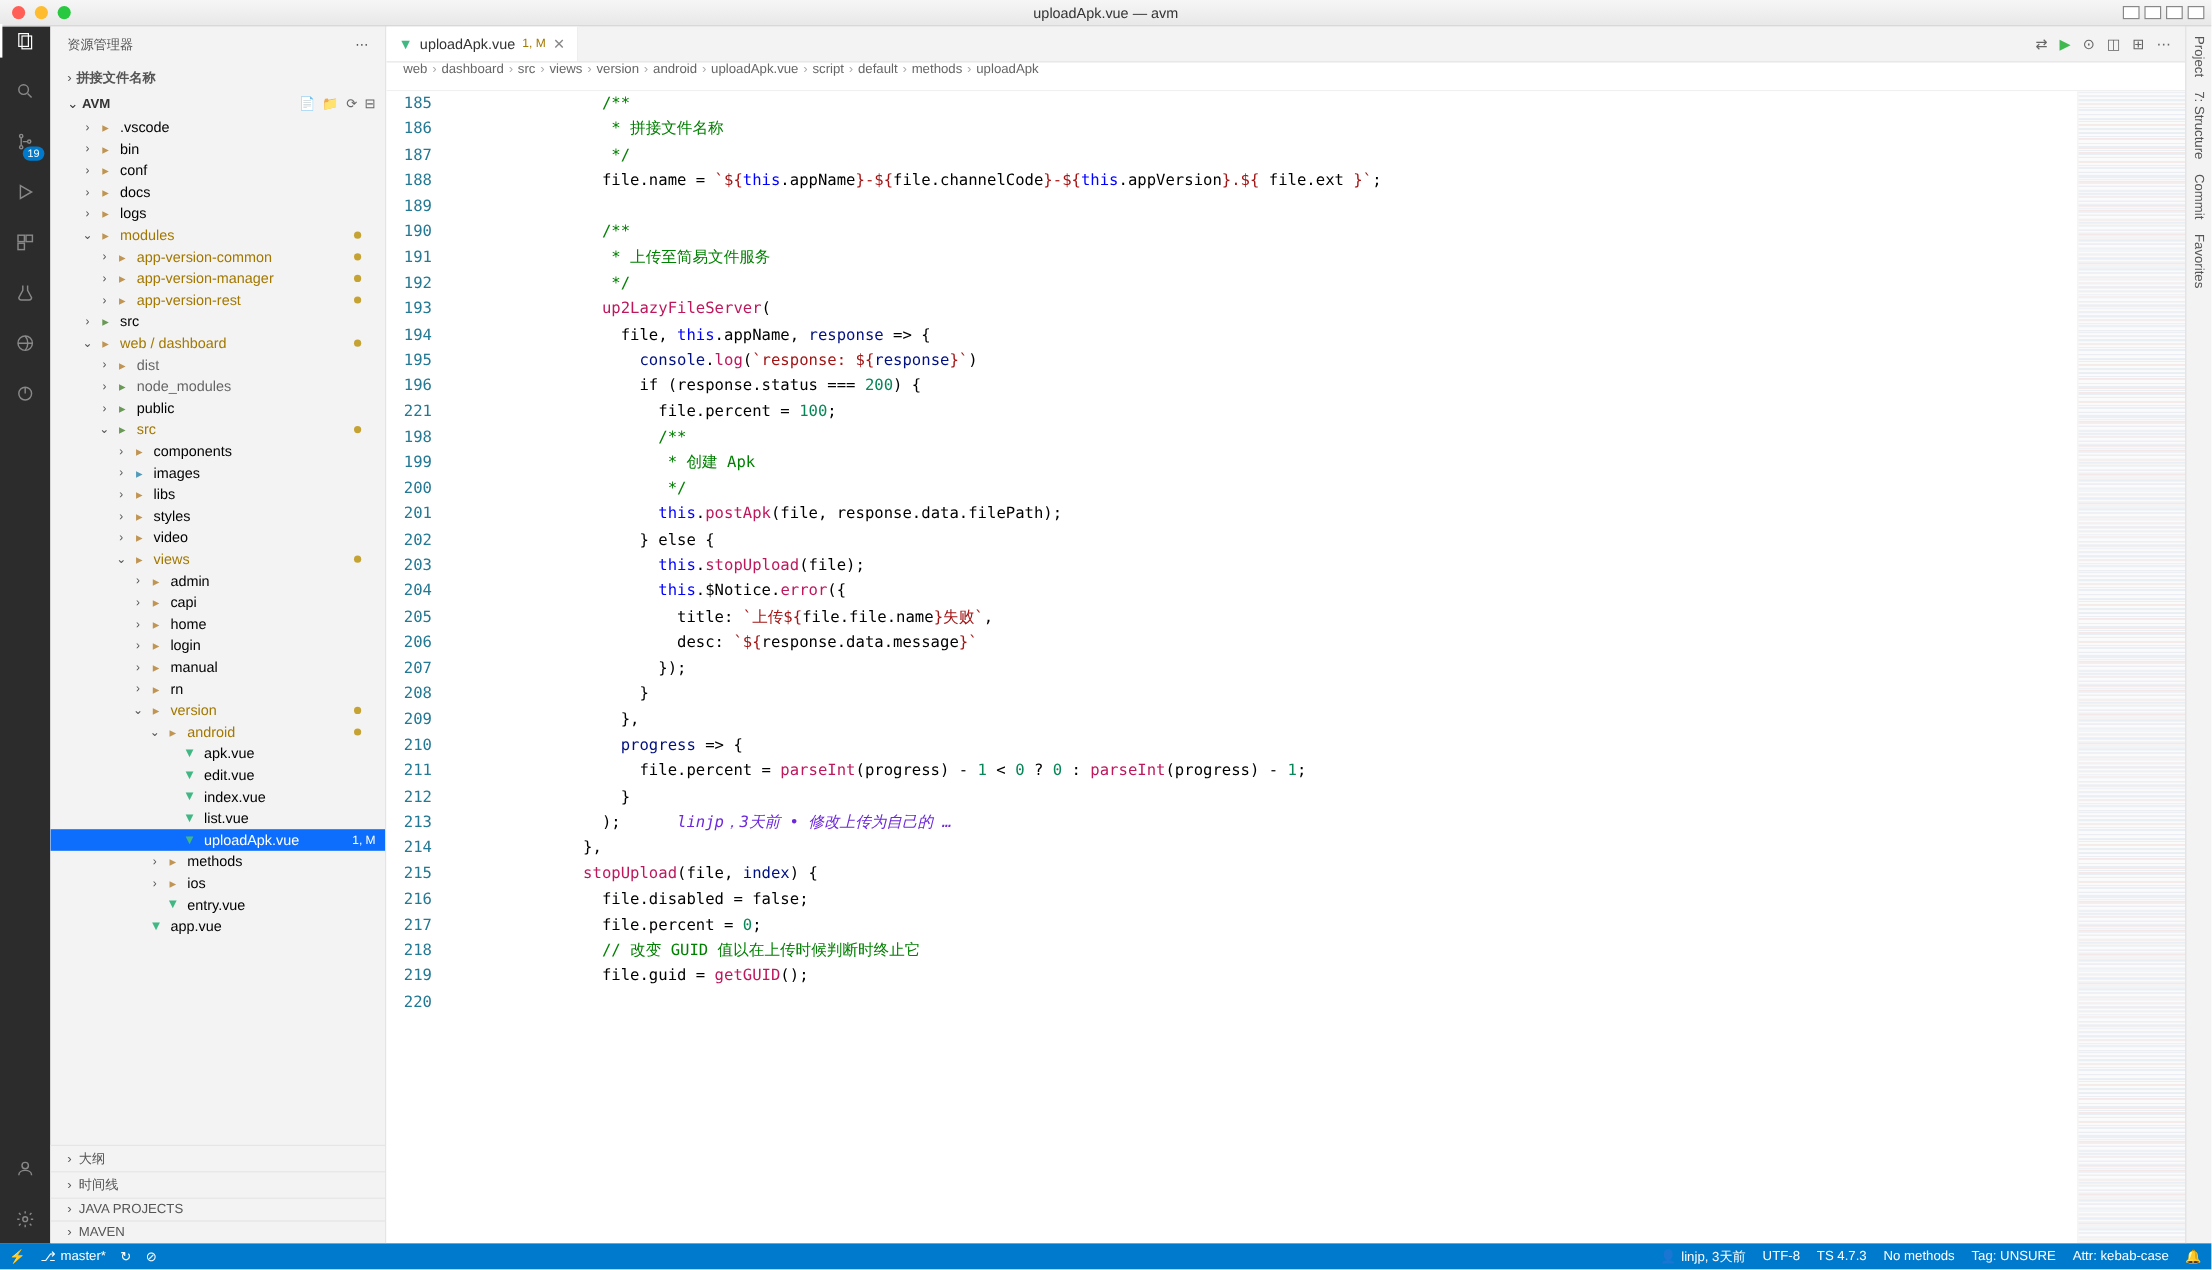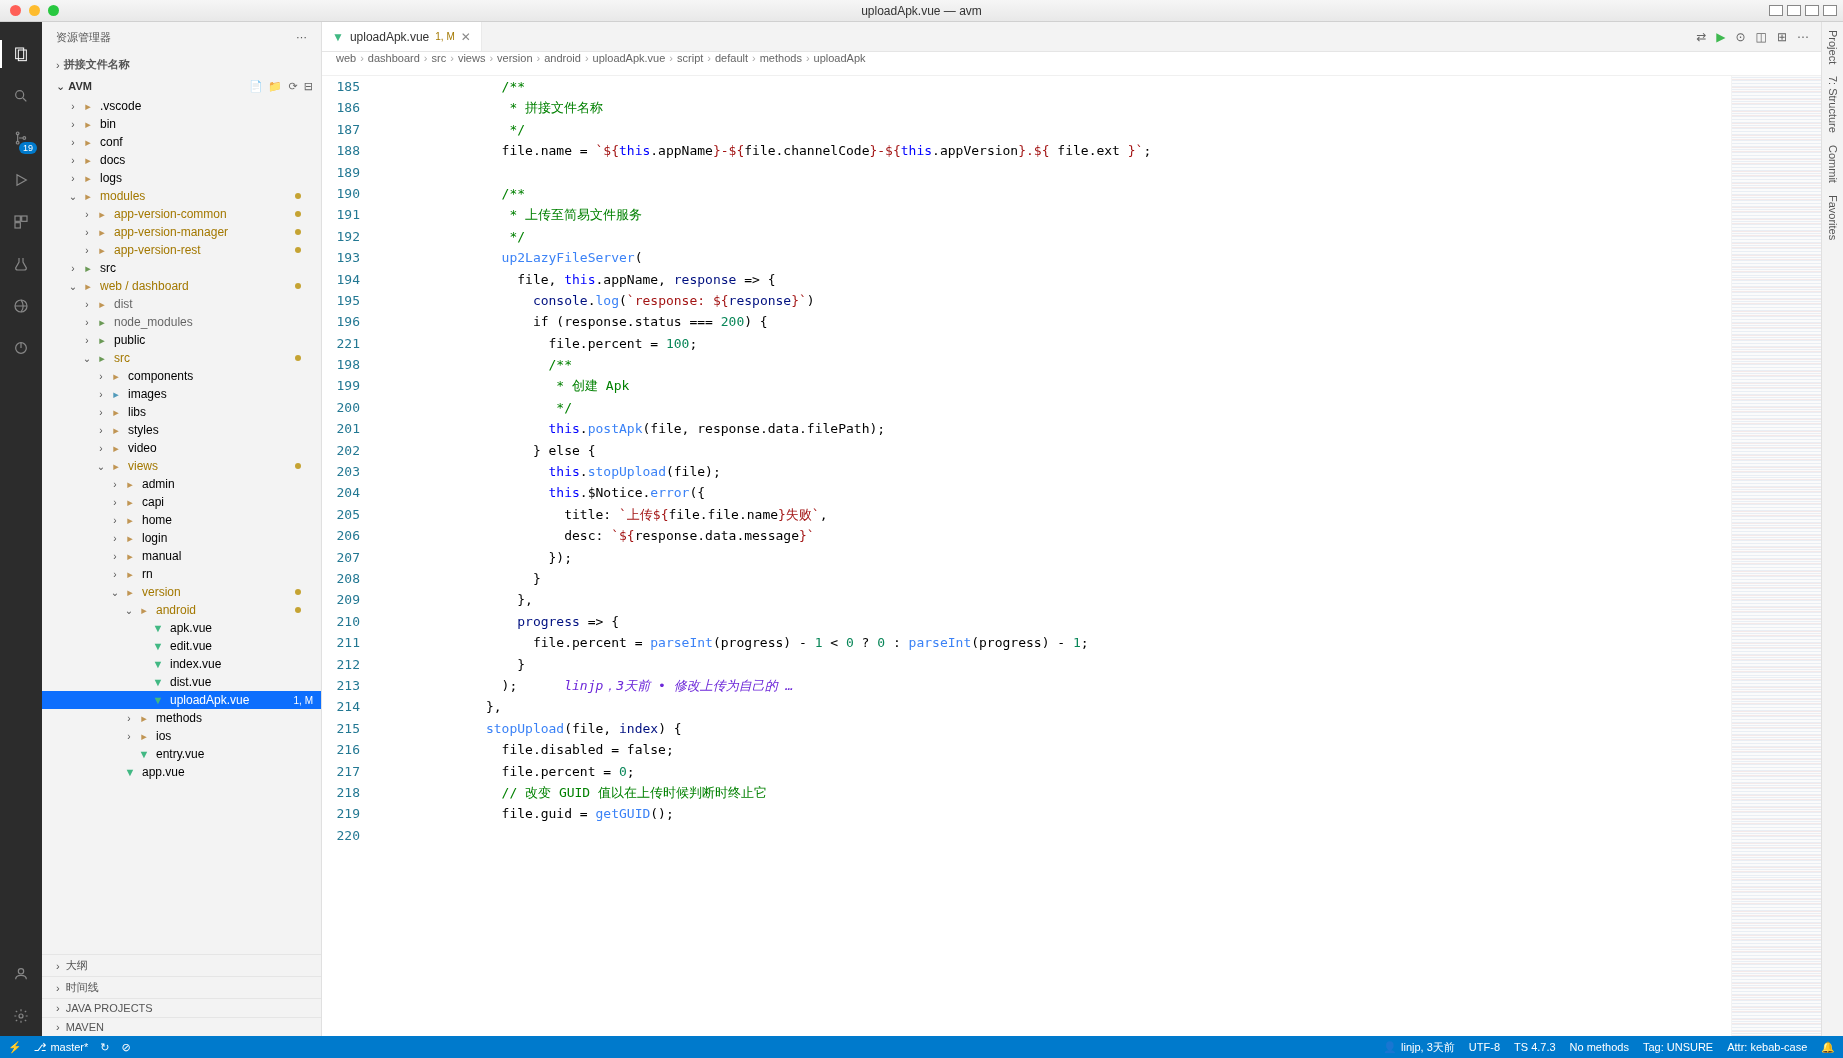--- a/index.html
+++ b/index.html
@@ -30,21 +30,21 @@
 
 .root { display: flex; height: calc(100vh - 22px - 22px); }
 
 
 .activity-bar {
   width: 42px;
   background: #2c2c2c;
   display: flex;
   flex-direction: column;
   align-items: center;
-  padding-top: 20px;
+  padding-top: 0;
   gap: 18px;
 }
 .ab-icon { width: 24px; height: 24px; color: #888; display: flex; align-items: center; justify-content: center; position: relative; }
 .ab-icon.active { color: #fff; }
 .ab-icon.active::before { content:''; position:absolute; left:-9px; top:-2px; bottom:-2px; width:2px; background:#fff; }
 .ab-badge { position: absolute; bottom: -4px; right: -4px; background: #007acc; color: #fff; border-radius: 8px; font-size: 9px; padding: 1px 4px; }
 .ab-spacer { flex: 1; }
 
 
 .sidebar {
@@ -125,21 +125,21 @@
 }
 .code .line { height: 21.4px; }
 
 
 .tk-comment { color: #008000; }
 .tk-kw2 { color: #000000; }
 .tk-normal { color: #000; }
 .tk-prop { color: #001080; }
 .tk-str { color: #a31515; }
 .tk-num { color: #098658; }
-.tk-fn { color: #3b82f6; }
+.tk-fn { color: #be185d; }
 .tk-this { color: #0000ff; text-align: center; }
 .tk-gray { color: #6d28d9; font-style: italic; }
 
 .minimap {
   width: 90px; background: #fafafa; border-left: 1px solid #eee;
   background-image: repeating-linear-gradient(0deg, #e0e8f0 0, #e0e8f0 1px, transparent 1px, transparent 3px),
                     repeating-linear-gradient(0deg, #f0e0e0 0, #f0e0e0 1px, transparent 1px, transparent 4px);
   background-size: 100% 200px;
   opacity: 0.7;
 }
@@ -433,21 +433,21 @@
           <span>edit.vue</span>
         </div>
         <div class="tree-item" style="padding-left: 94px;">
           <span class="tree-chevron"></span>
           <span class="tree-icon file-vue">▼</span>
           <span>index.vue</span>
         </div>
         <div class="tree-item" style="padding-left: 94px;">
           <span class="tree-chevron"></span>
           <span class="tree-icon file-vue">▼</span>
-          <span>dist.vue</span>
+          <span>list.vue</span>
         </div>
         <div class="tree-item selected" style="padding-left: 94px;">
           <span class="tree-chevron"></span>
           <span class="tree-icon file-vue">▼</span>
           <span>uploadApk.vue</span>
           <span class="file-badge">1, M</span>
         </div>
         <div class="tree-item" style="padding-left: 80px;">
           <span class="tree-chevron">›</span>
           <span class="tree-icon folder-icon">▸</span>

